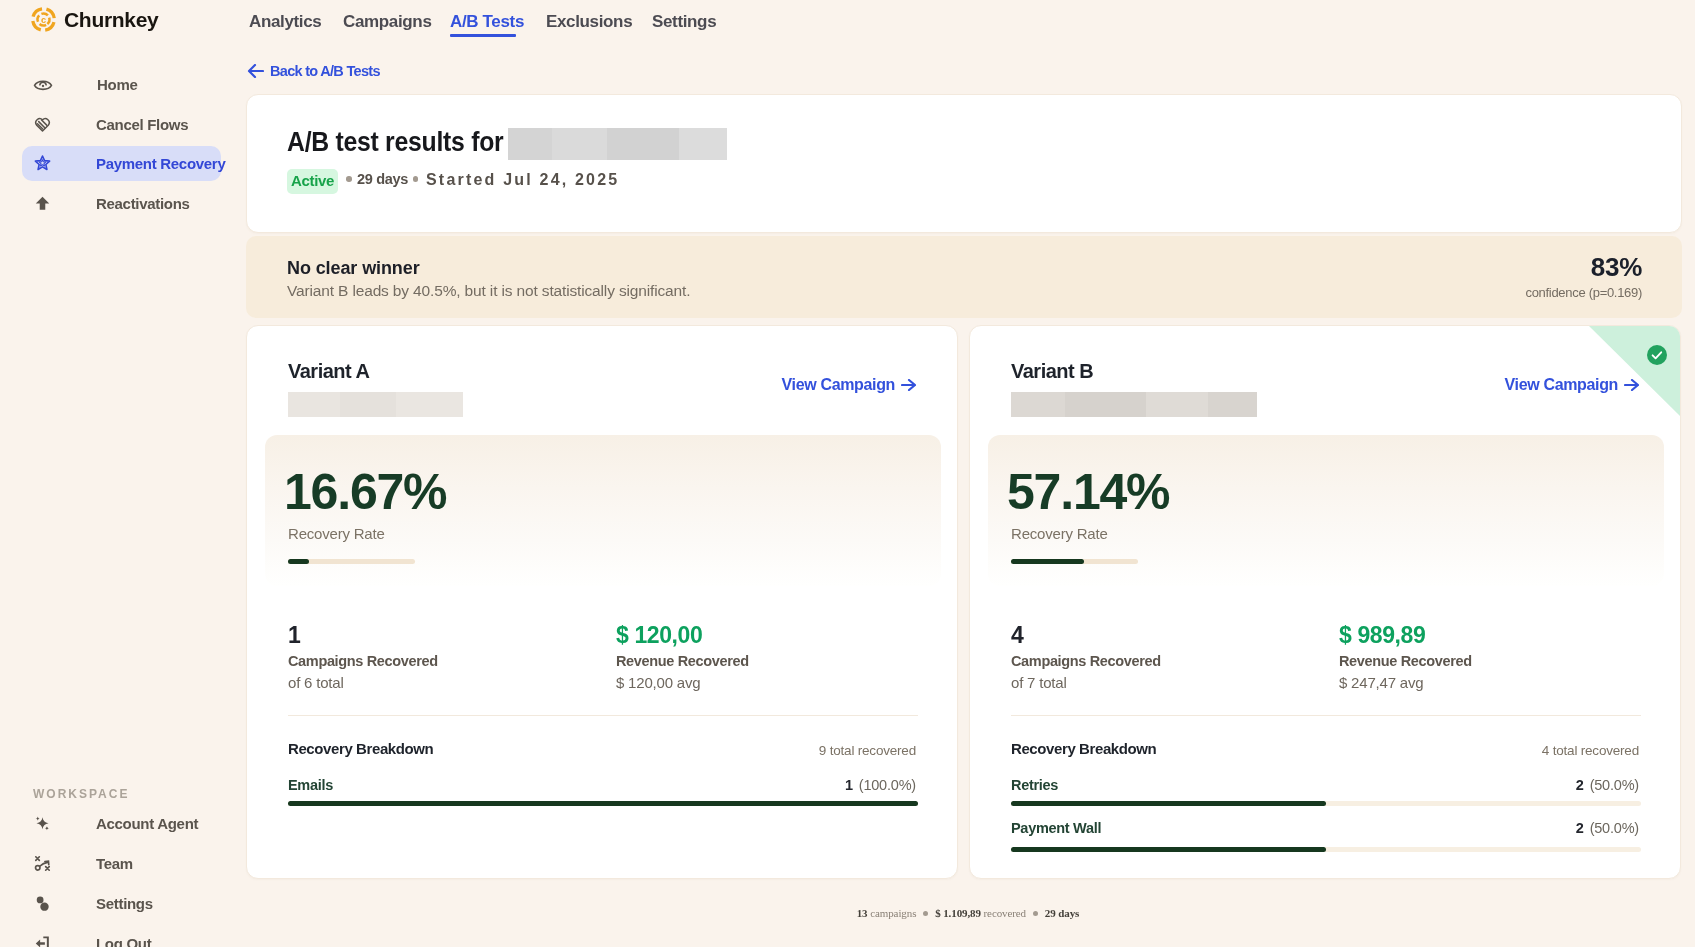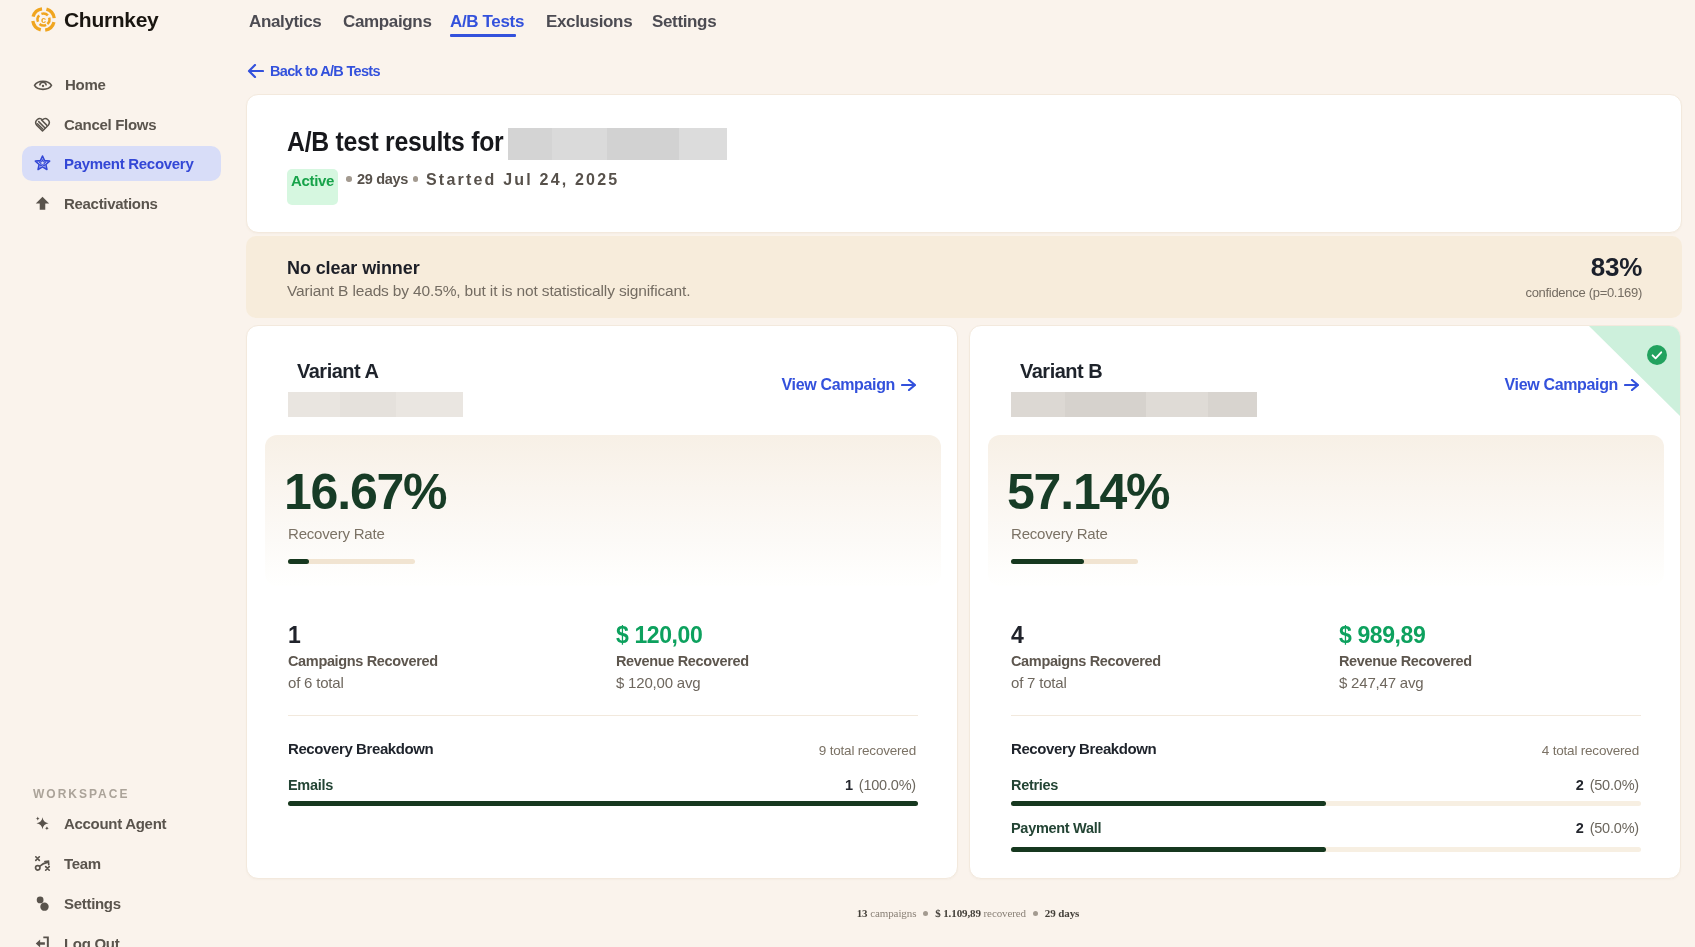--- a/index.html
+++ b/index.html
@@ -8,48 +8,48 @@
   .abs { position:absolute; }
 
   
   .logo { left:30px; top:6px; display:flex; align-items:center; }
   .logo-text { font-size:21px; font-weight:700; color:#191510; margin-left:7px; letter-spacing:-0.3px; }
   .nav a { position:absolute; top:12px; font-size:17px; font-weight:600; color:#4c4b52; text-decoration:none; letter-spacing:-0.35px; }
   .nav a.active { color:#3351dc; }
   .nav-underline { position:absolute; left:450px; top:34px; width:66px; height:3px; background:#3351dc; border-radius:1px; }
 
   
-  .side-item { left:22px; width:199px; height:35px; display:flex; align-items:center; border-radius:10px; color:#5a544d; font-size:15px; font-weight:600; letter-spacing:-0.3px; }
+  .side-item { left:22px; width:199px; height:35px; display:flex; align-items:center; border-radius:10px; color:#5a544d; font-size:15px; font-weight:600; letter-spacing:-0.3px;gap:32px; }
   .side-item svg { margin-left:11px; flex:0 0 auto; }
   .side-item .lbl { margin-left:12px; white-space:nowrap; }
   .side-item.active { background:#d8ddf8; color:#3347d6; }
   .ws-label { left:33px; top:787px; font-size:12px; font-weight:700; letter-spacing:2px; color:#aba399; }
 
   
   .back { left:247px; top:63px; font-size:14.5px; font-weight:600; color:#3351dc; display:flex; align-items:center; letter-spacing:-0.7px; }
   .back svg { margin-right:6px; }
 
   .hcard { left:246px; top:94px; width:1436px; height:139px; background:#fff; border:1px solid #f3e9dd; border-radius:12px; box-shadow:0 1px 2px rgba(120,90,50,0.04); }
   .htitle { left:287px; top:126px; font-size:28px; font-weight:700; color:#17181c; letter-spacing:-0.3px; transform:scaleX(0.885); transform-origin:0 0; }
   .hredact { left:508px; top:128px; width:219px; height:32px; background:linear-gradient(90deg,#d4d4d4 0%,#d4d4d4 20%,#dadada 20%,#dadada 45%,#d2d2d2 45%,#d2d2d2 78%,#dcdcdc 78%); }
-  .badge { position:absolute; left:287px; top:169px; width:51px; height:36px; background:#d6f7e0; color:#17a34a; font-size:15px; font-weight:700; border-radius:5px; text-align:center; line-height:24px; letter-spacing:-0.3px; }
+  .badge { position:absolute; left:287px; top:169px; width:51px; height:25px; background:#d6f7e0; color:#17a34a; font-size:15px; font-weight:700; border-radius:5px; text-align:center; line-height:24px; letter-spacing:-0.3px; }
   .dot { width:5.5px; height:5.5px; border-radius:50%; background:#a39a90; display:inline-block; position:absolute; }
   .mt { position:absolute; font-size:15px; font-weight:600; color:#57514b; letter-spacing:-0.2px; }
 
   .banner { left:246px; top:236px; width:1436px; height:82px; background:#f7ecdb; border-radius:10px; }
   .bn-title { left:287px; top:258px; font-size:18px; font-weight:700; color:#1d1f27; letter-spacing:-0.1px; }
   .bn-sub { left:287px; top:282px; font-size:15.5px; font-weight:500; color:#746c62; letter-spacing:-0.15px; }
   .bn-pct { right:53px; top:252px; font-size:26px; font-weight:700; color:#1b202b; text-align:right; letter-spacing:-0.3px; }
   .bn-conf { right:53px; top:285px; font-size:13px; font-weight:500; color:#746c62; text-align:right; letter-spacing:-0.3px; }
 
   
   .vcard { top:325px; width:712px; height:554px; background:#fff; border:1px solid #f3e9dd; border-radius:12px; box-shadow:0 1px 2px rgba(120,90,50,0.04); overflow:hidden; }
   .vcard.a { left:246px; }
   .vcard.b { left:969px; }
-  .vtitle { left:50px; top:34px; font-size:20px; font-weight:700; color:#1e232b; position:absolute; letter-spacing:-0.5px; }
+  .vtitle { left:41px; top:34px; font-size:20px; font-weight:700; color:#1e232b; position:absolute; letter-spacing:-0.5px; }
   .vredact { left:41px; top:66px; width:175px; height:25px; background:#e7e3de; position:absolute; }
   .vlink { right:41px; top:50px; font-size:16px; font-weight:600; color:#3351dc; position:absolute; display:flex; align-items:center; letter-spacing:-0.35px; }
   .vlink svg { margin-left:6px; }
   .panel { left:18px; top:109px; width:676px; height:151px; border-radius:12px; position:absolute;
            background:linear-gradient(180deg,#f7f0e6 0%,#faf5ef 35%,#fcfaf7 70%,#fffffe 100%); }
   .bigpct { left:19px; top:32px; font-size:50px; font-weight:700; color:#173c26; letter-spacing:-1.2px; position:absolute; line-height:1; }
   .rrlabel { left:23px; top:90px; font-size:15px; font-weight:500; color:#7b7265; position:absolute; letter-spacing:-0.2px; }
   .rrbar { left:23px; top:124px; width:127px; height:5px; border-radius:3px; background:#f1e4d1; position:absolute; }
   .rrbar i { display:block; height:5px; border-radius:3px; background:#16381f; }
 

